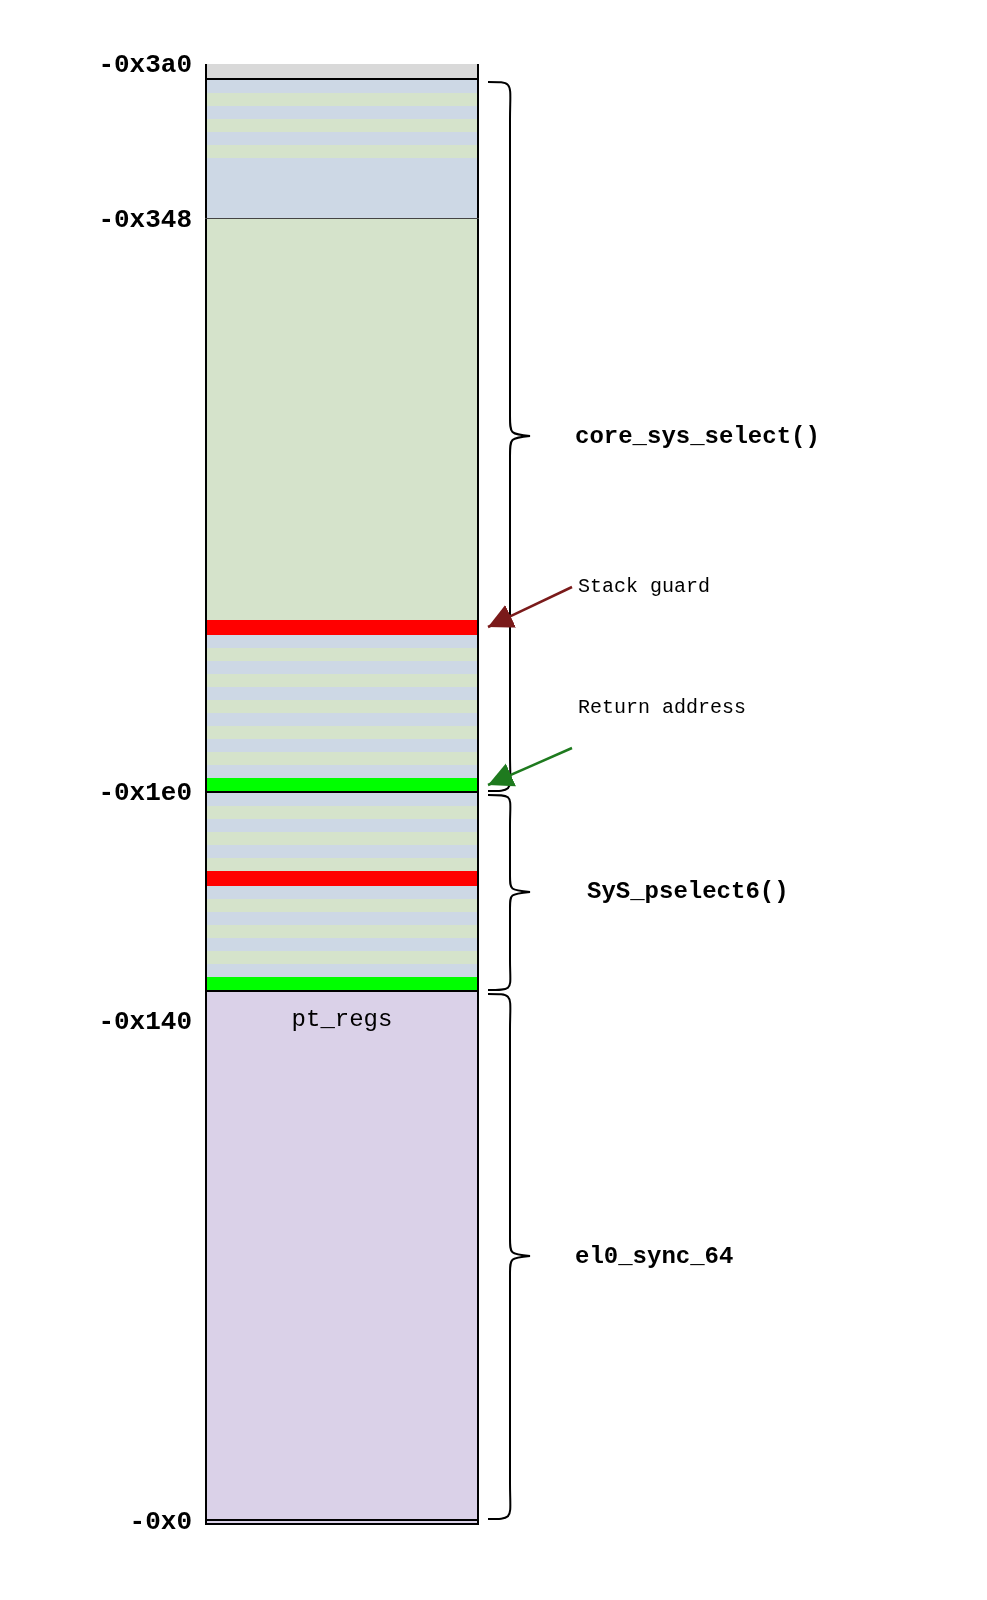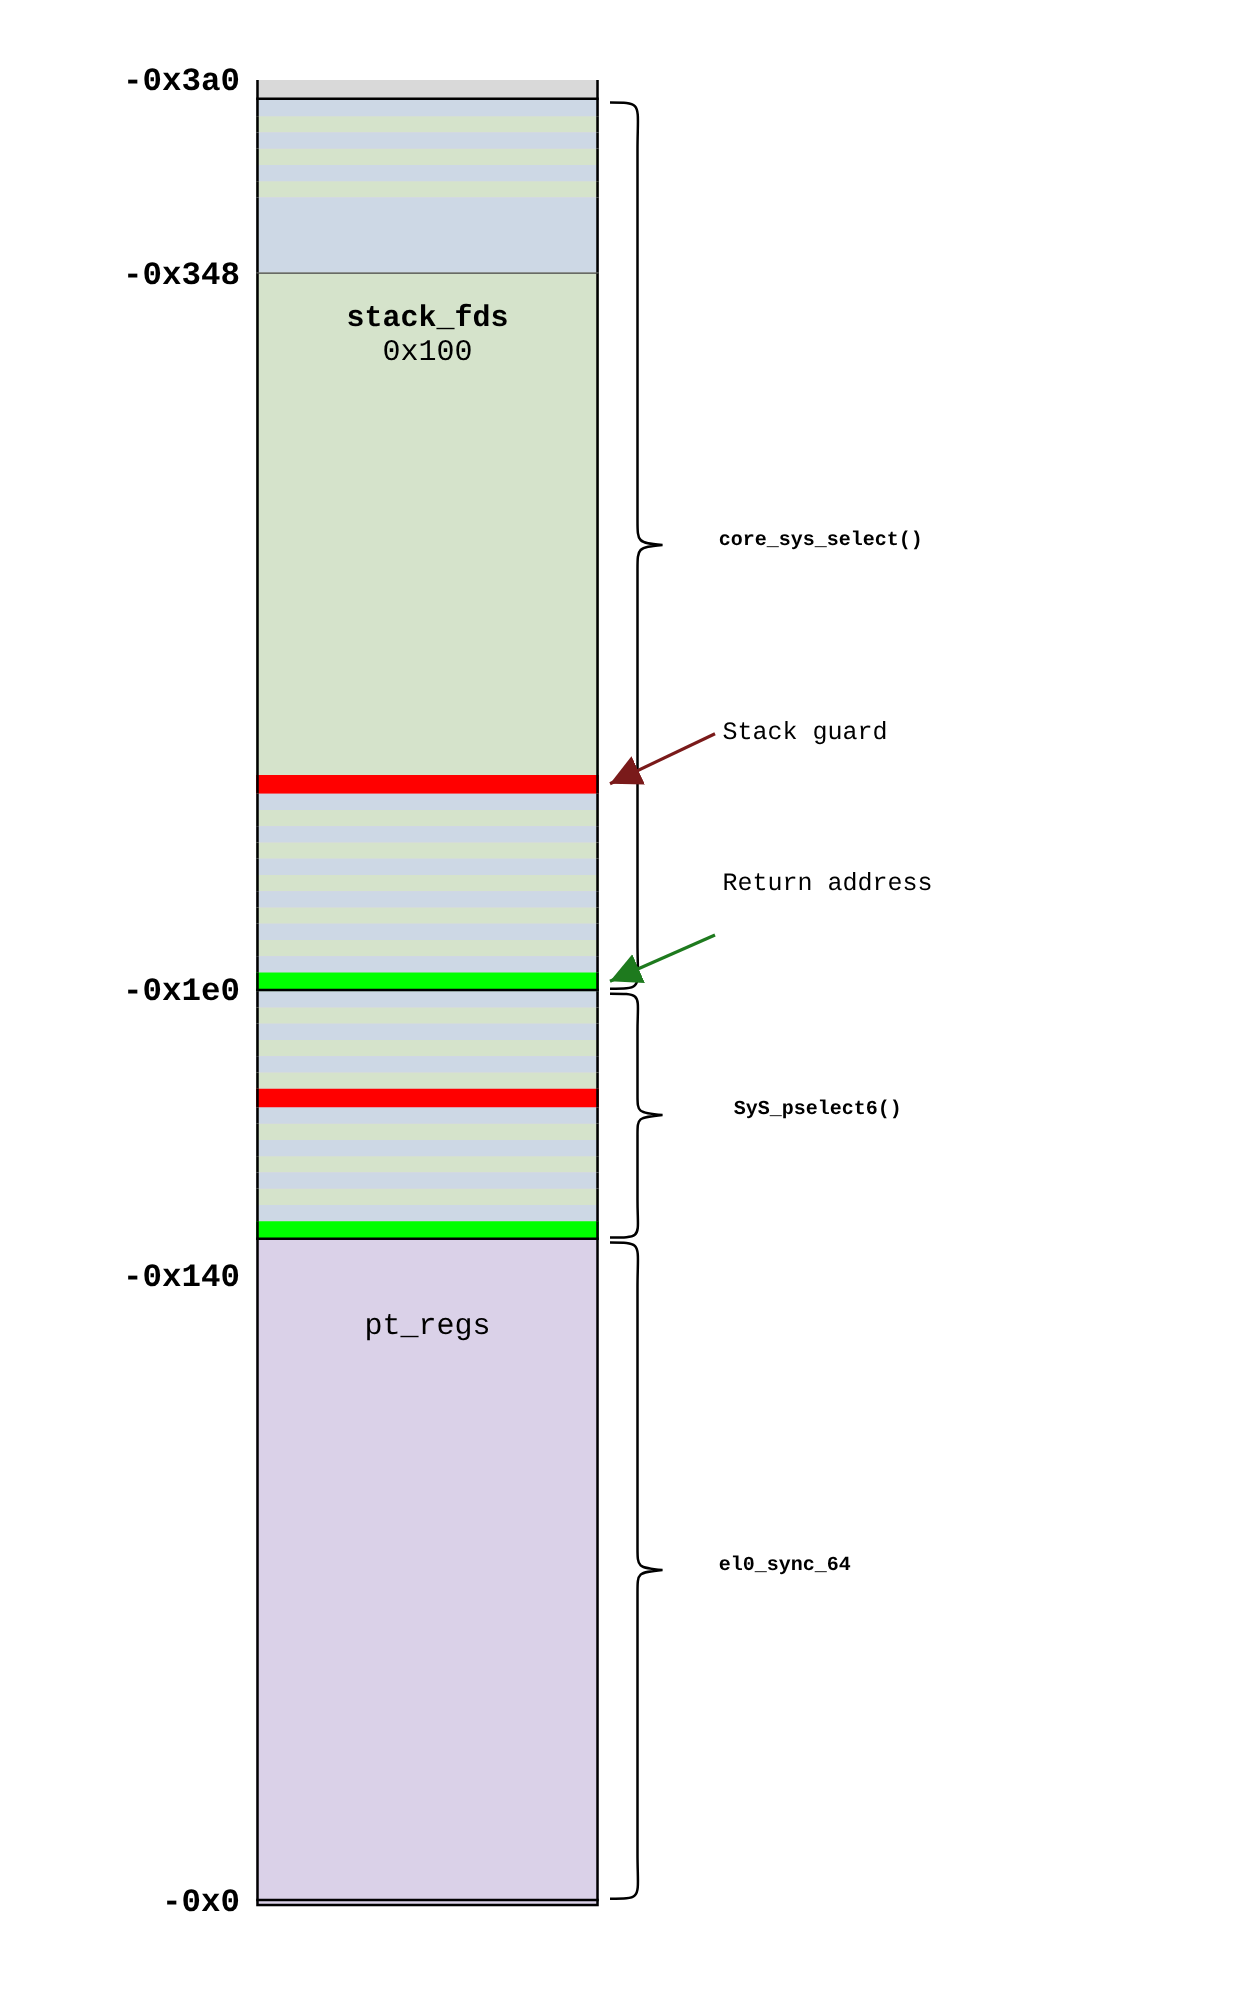--- a/index.html
+++ b/index.html
@@ -69,21 +69,21 @@
   .inside-label {
     position: absolute;
     left: 185px;
     width: 274px;
     text-align: center;
     font-size: 24px;
   }
   .inside-label .bold { font-weight: bold; }
   .brace-label {
     position: absolute;
-    font-size: 16px;
+    font-size: 24px;
     font-weight: bold;
   }
   .arrow-label {
     position: absolute;
     font-size: 20px;
   }
   svg.overlay {
     position: absolute;
     left: 0;
     top: 0;
@@ -147,25 +147,21 @@
   <div class="hline" style="top:771px"></div>
   <div class="hline" style="top:970px"></div>
   <div class="hline" style="top:1499px"></div>
 
   <div class="addr-label" style="top:30px">-0x3a0</div>
   <div class="addr-label" style="top:185px">-0x348</div>
   <div class="addr-label" style="top:758px">-0x1e0</div>
   <div class="addr-label" style="top:987px">-0x140</div>
   <div class="addr-label" style="top:1487px">-0x0</div>
 
-  <div class="inside-label" style="top:222px">
-    <span class="bold">stack_fds</span><br>
-    <span>0x100</span>
-  </div>
-  <div class="inside-label bold" style="top:1028px">pt_regs</div>
+  <div class="inside-label bold" style="top:986px">pt_regs</div>
 
   <div class="brace-label" style="top:403px;left:555px">core_sys_select()</div>
   <div class="brace-label" style="top:858px;left:567px">SyS_pselect6()</div>
   <div class="brace-label" style="top:1223px;left:555px">el0_sync_64</div>
 
   <div class="arrow-label" style="top:555px;left:558px">Stack guard</div>
   <div class="arrow-label" style="top:676px;left:558px">Return address</div>
 
   <svg class="overlay" viewBox="0 0 987 1560">
 

